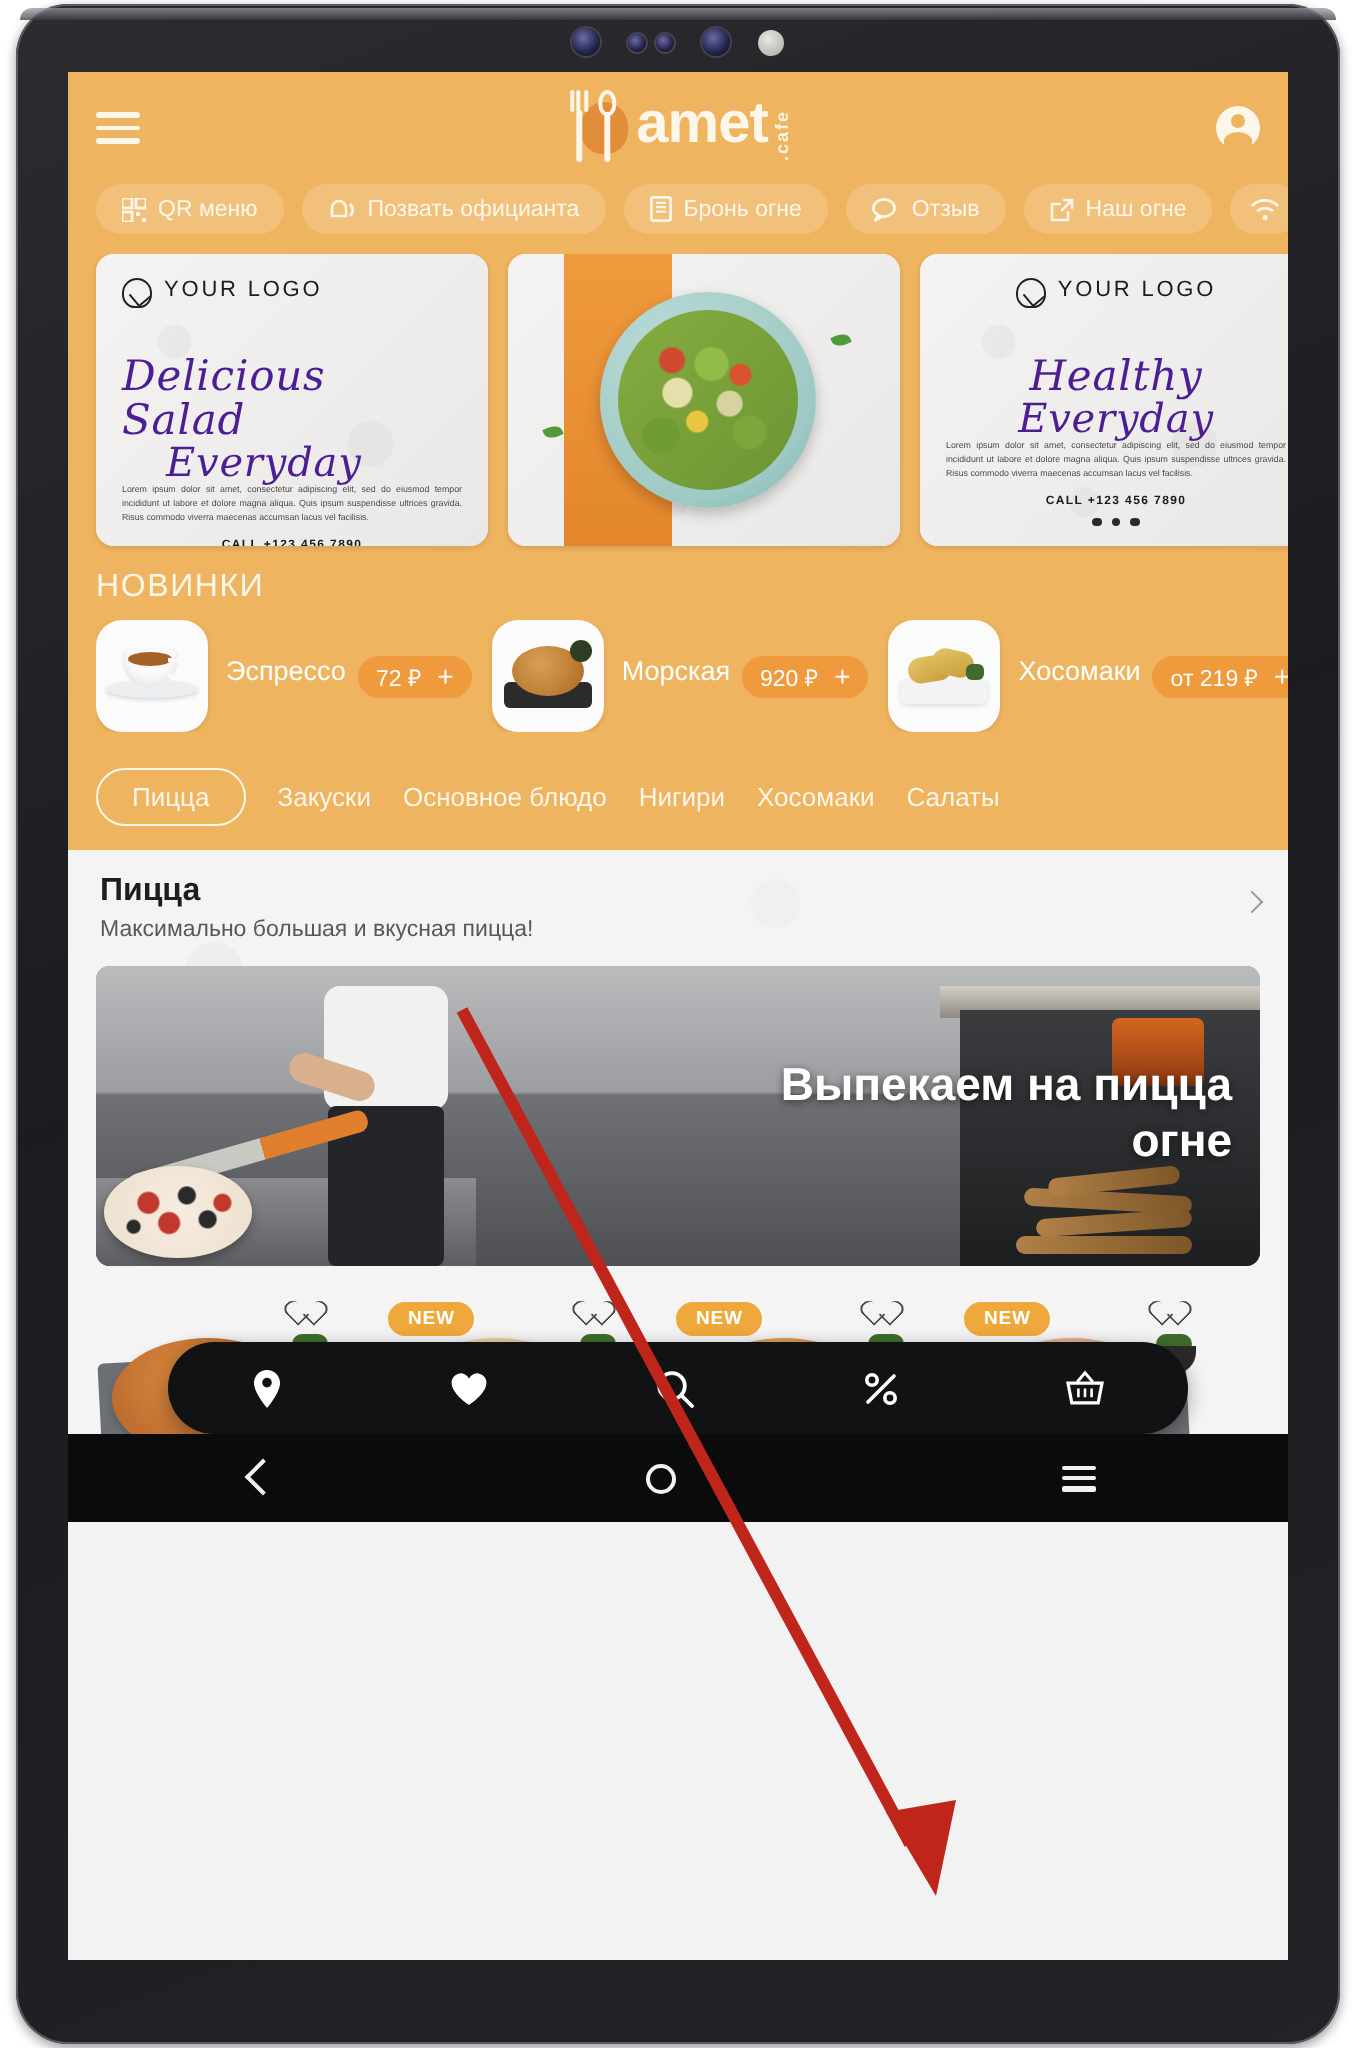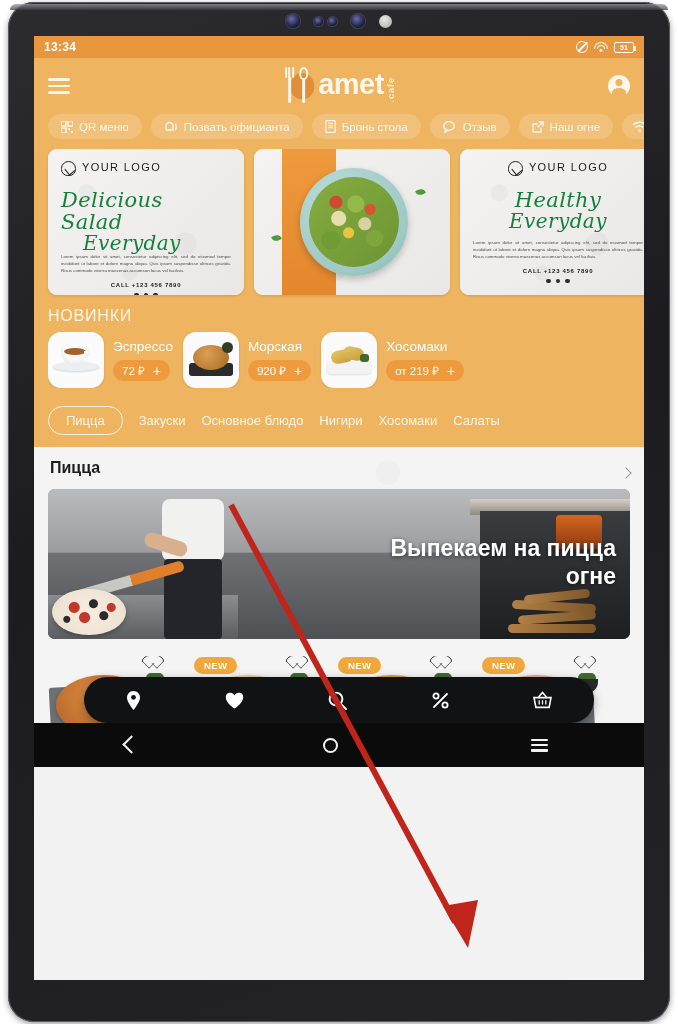--- a/index.html
+++ b/index.html
@@ -127,21 +127,21 @@
   .promo-inner{ position:relative; padding:12px 13px; height:100%;
                 display:flex; flex-direction:column; }
   .yl{ display:flex; align-items:flex-start; gap:6px; }
   .yl-mark{ width:15px; height:15px; border:1.6px solid #222; border-radius:50% 50% 44% 44%;
             position:relative; }
   .yl-mark:after{ content:""; position:absolute; left:4px; top:3.5px; width:7px; height:7px;
                   border-left:1.4px solid #222; border-bottom:1.4px solid #222;
                   transform:rotate(-40deg); }
   .yl-text{ font-size:11px; letter-spacing:1.4px; color:#1c1c1c; }
   .script{ font-family:"DejaVu Serif", serif; font-style:italic; font-size:21px;
-           color:#15803d; line-height:1.05; margin-top:13px; letter-spacing:.4px; }
+           color:#4c1d95; line-height:1.05; margin-top:23px; letter-spacing:.4px; }
   .script .l2{ display:block; margin-left:22px; font-size:20px; }
   .lorem{ margin-top:auto; font-size:4.4px; color:#4a4a4a; line-height:1.55;
           text-align:justify; }
   .callnum{ text-align:center; font-size:6px; font-weight:bold; letter-spacing:.7px;
             color:#1a1a1a; margin-top:7px; }
   .dots{ display:flex; gap:5px; justify-content:center; margin-top:5px; }
   .dots i{ width:4.5px; height:4.5px; border-radius:50%; background:#2a2a2a; display:block; }
 
   
   .promo2 .stripe{ position:absolute; left:28px; top:0; width:54px; height:100%;
@@ -165,21 +165,21 @@
          background:#4f9b39; transform:rotate(-25deg); }
 
   
   .novelties{ background:#eeb45f; padding:2px 0 12px 14px; }
   .nov-title{ font-size:16px; color:#fdf6ea; letter-spacing:.8px;
               text-transform:uppercase; margin-bottom:7px; }
   .nov-row{ display:flex; gap:10px; overflow:hidden; }
   .nov-card{ display:flex; align-items:center; gap:9px; flex:none; }
   .nov-thumb{ width:56px; height:56px; border-radius:13px; background:#fbfbfb;
               position:relative; overflow:hidden; box-shadow:0 1px 3px rgba(0,0,0,.1); }
-  .nov-info{ display:flex; flex-direction:column; gap:6px; }
+  .nov-info{ display:flex; flex-direction:row; gap:6px; }
   .nov-name{ font-size:13.5px; color:#fff; }
   .nov-price{ background:#ef9a3d; border-radius:13px; padding:3px 9px; color:#fff;
               font-size:11.5px; display:inline-flex; align-items:center; gap:8px;
               align-self:flex-start; }
   .nov-price .plus{ font-size:14px; line-height:1; opacity:.95; }
 
   
   .cup{ position:absolute; left:9px; top:12px; width:38px; height:27px; }
   .cup .saucer{ position:absolute; left:-4px; bottom:0; width:46px; height:9px;
                 border-radius:50%; background:#eceff1; box-shadow:0 1px 2px rgba(0,0,0,.15); }
@@ -334,32 +334,20 @@
     <div class="cam-pair">
       <div class="cam sm"></div>
       <div class="cam sm"></div>
     </div>
     <div class="cam"></div>
     <div class="flash"></div>
   </div>
 
   <div id="screen">
 
-    <div class="statusbar">
-      <div class="status-time">13:34</div>
-      <div class="status-icons">
-        <div class="ic-dnd"></div>
-        <div class="ic-wifi">
-            <i></i>
-            <i></i>
-            <i></i>
-          </div>
-        <div class="ic-batt">51</div>
-      </div>
-    </div>
 
     <div class="appheader">
       <div class="burger">
         <span></span>
           <span></span>
           <span></span>
       </div>
       <div class="logo">
         <div class="logo-utensils">
           <div class="logo-blob"></div>
@@ -398,21 +386,21 @@
             <path d="M2 9h7V5a3.5 3.5 0 0 0-7 0z" fill="none" stroke="#fdf6ea" stroke-width="1.3"></path>
             <path d="M11 3a4 4 0 0 1 0 6" fill="none" stroke="#fdf6ea" stroke-width="1.3"></path>
           </svg>
         <span>Позвать официанта</span>
       </div>
       <div class="pill">
         <svg width="11" height="13" viewBox="0 0 11 13">
             <rect x="0.7" y="0.7" width="9.6" height="11.6" rx="1" fill="none" stroke="#fdf6ea" stroke-width="1.3"></rect>
             <path d="M3 3.4h5M3 5.6h5M3 7.8h5" stroke="#fdf6ea" stroke-width="1.1"></path>
           </svg>
-        <span>Бронь стола</span>
+        <span>Бронь огне</span>
       </div>
       <div class="pill">
         <svg width="14" height="12" viewBox="0 0 14 12">
             <ellipse cx="6" cy="5" rx="5.3" ry="4.3" fill="none" stroke="#fdf6ea" stroke-width="1.3"></ellipse>
             <path d="M3 9l-1.6 2.4L4.6 9.6" fill="none" stroke="#fdf6ea" stroke-width="1.3"></path>
           </svg>
         <span>Отзыв</span>
       </div>
       <div class="pill">
         <svg width="12" height="12" viewBox="0 0 12 12">
@@ -545,20 +533,21 @@
       <div class="cat">Закуски</div>
       <div class="cat">Основное блюдо</div>
       <div class="cat">Нигири</div>
       <div class="cat">Хосомаки</div>
       <div class="cat">Салаты</div>
     </div>
 
     <div class="sheet">
       <div class="sec-head">
         <div class="sec-title">Пицца</div>
+        <div class="sec-sub">Максимально большая и вкусная пицца!</div>
         <div class="chev"></div>
       </div>
 
       <div class="banner">
         <div class="bn-wall"></div>
         <div class="bn-oven-top"></div>
         <div class="bn-oven"></div>
         <div class="bn-oven-mouth"></div>
         <div class="bn-wood">
             <i></i>

